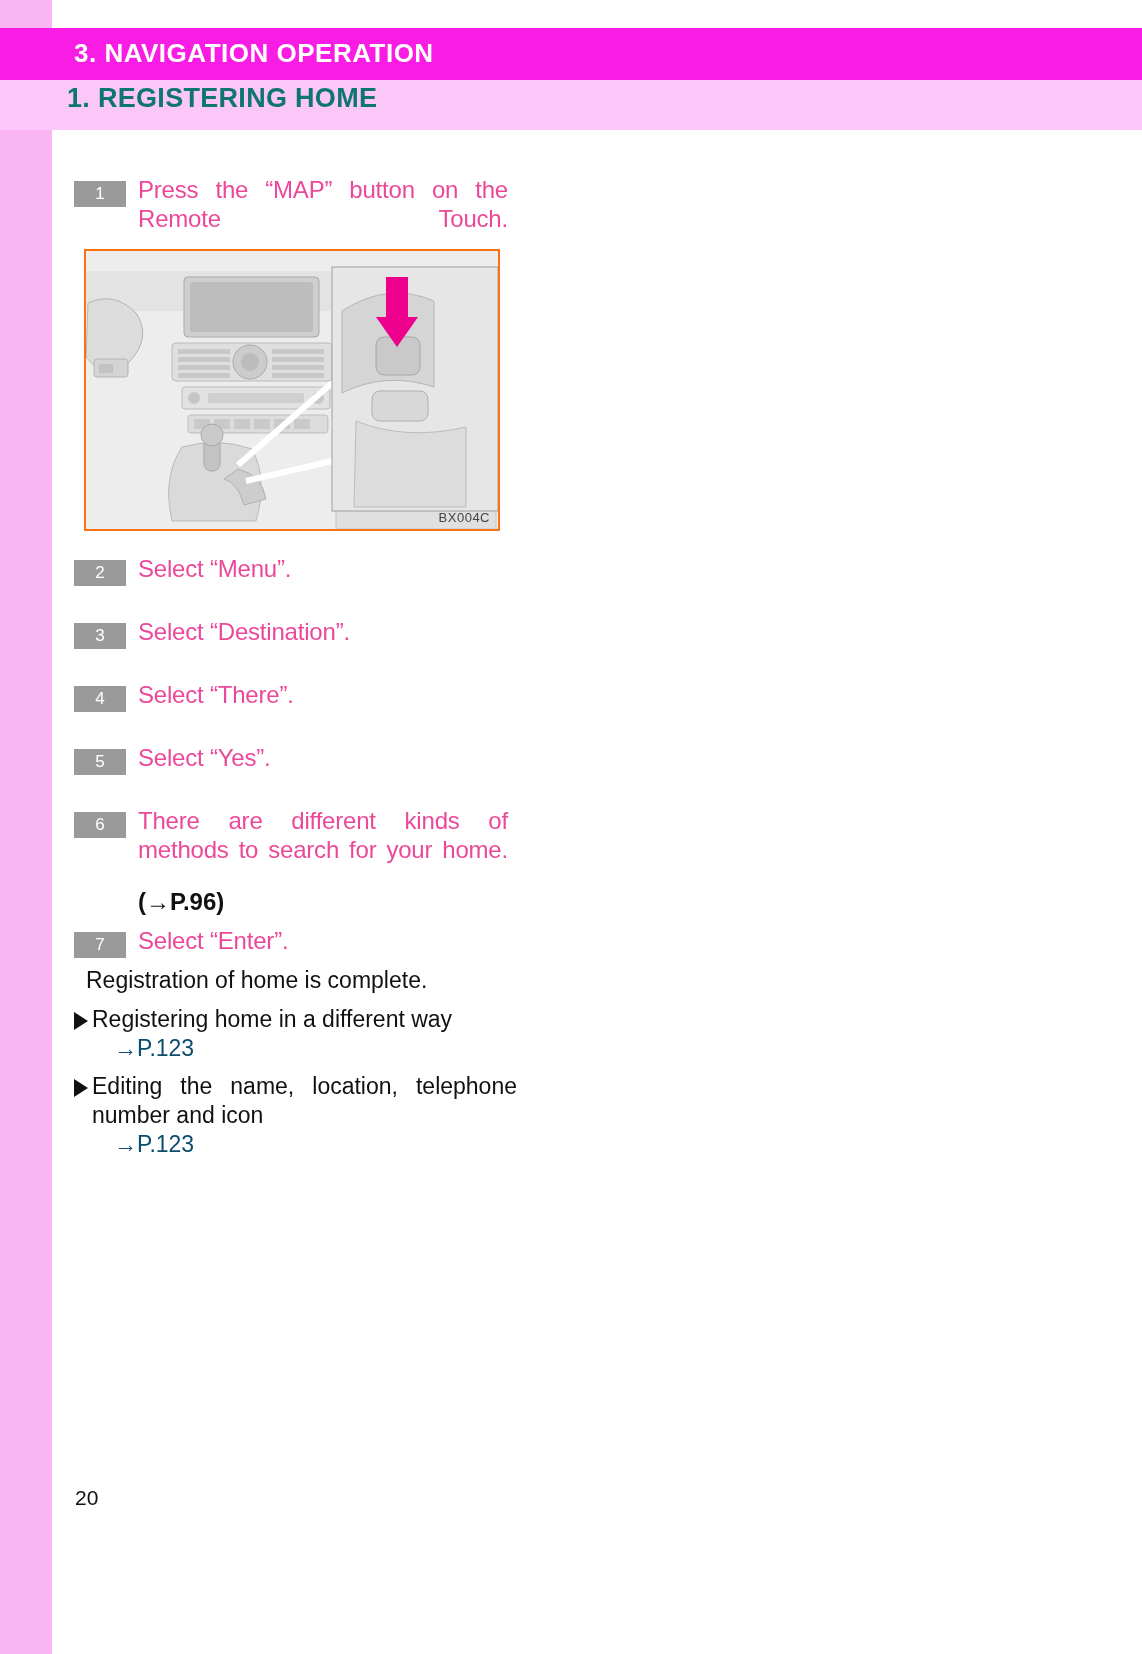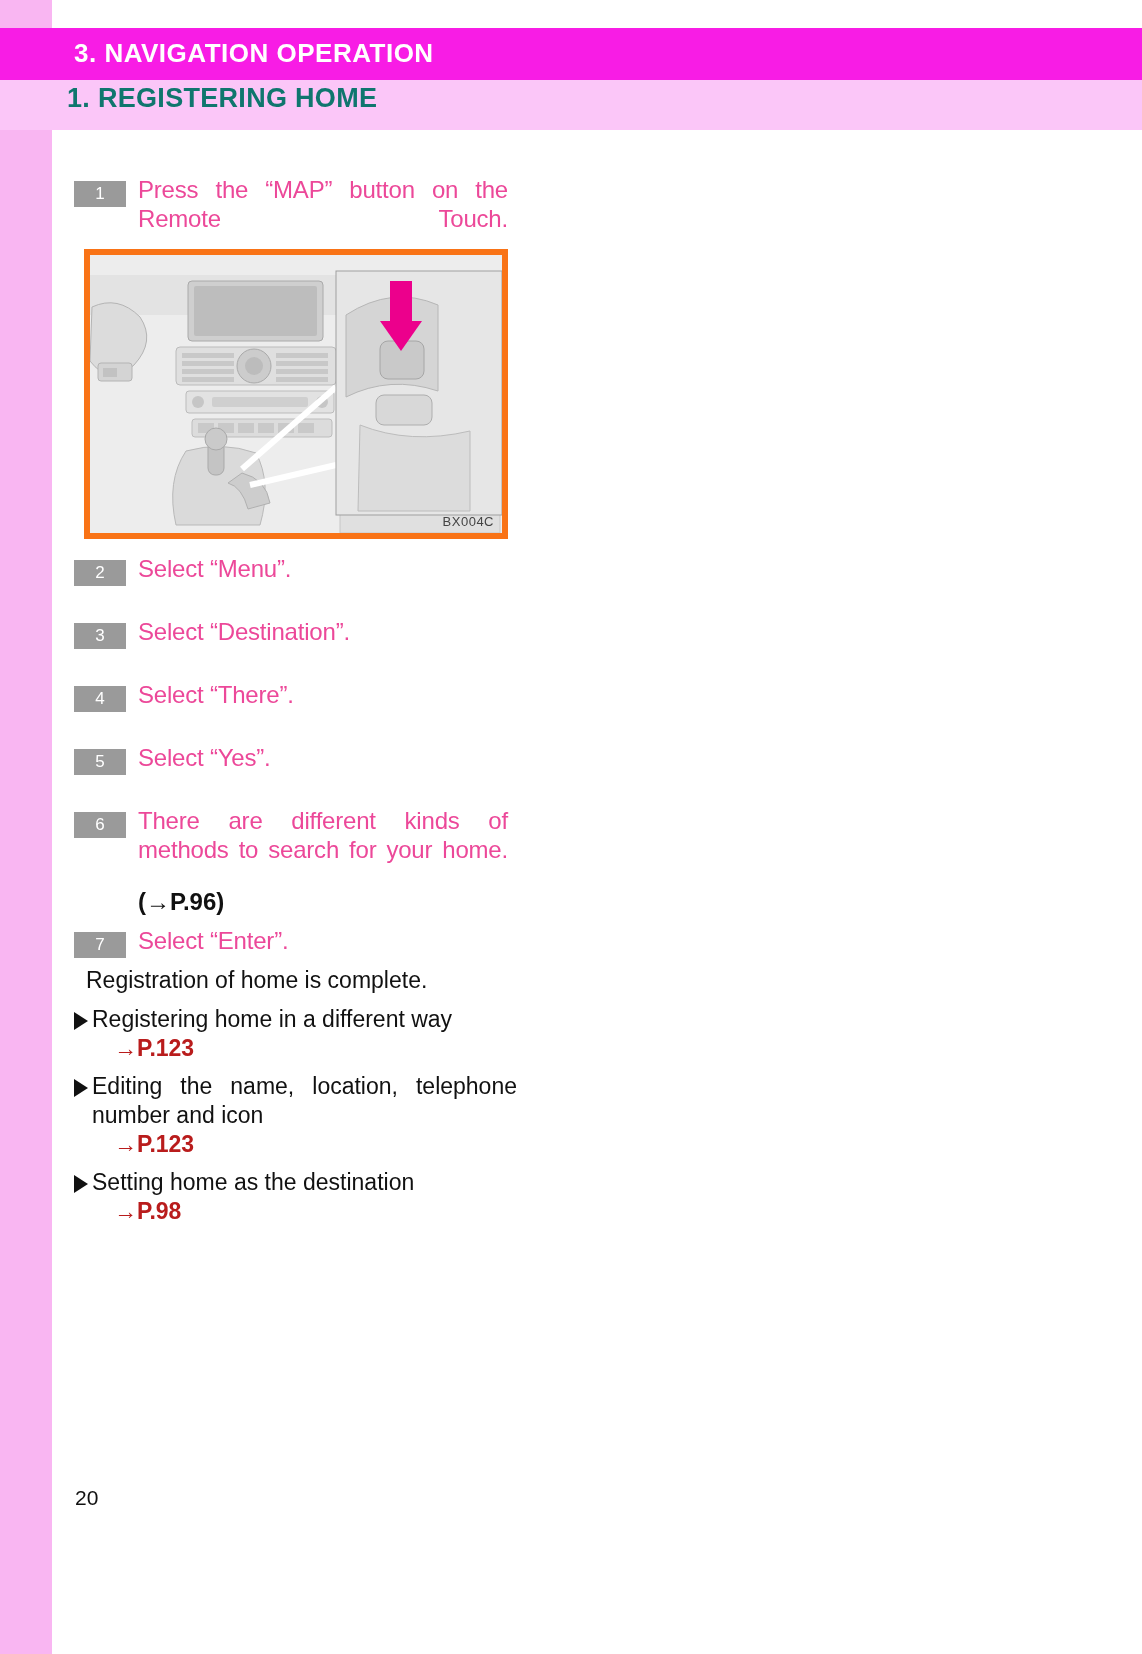--- a/index.html
+++ b/index.html
@@ -113,21 +113,21 @@
   }
 
   
   .figure {
     position: absolute;
     left: 84px;
     top: 249px;
     width: 412px;
     height: 278px;
     background: #e9e9e9;
-    border: 6px solid #f97316;
+    border: 2px solid #f97316;
     overflow: hidden;
   }
   .fig-caption {
     position: absolute;
     right: 8px;
     bottom: 4px;
     font-size: 13px;
     color: #444;
     letter-spacing: 0.5px;
   }
@@ -154,24 +154,23 @@
     flex: 0 0 auto;
   }
   .bullet-text {
     font-size: 23px;
     color: #111111;
     line-height: 1.25;
     max-width: 425px;
   }
   .ref {
     font-size: 23px;
-    color: #b91c1c;
+    color: #0c4a6e;
     display: block;
     padding-left: 22px;
-    font-weight: bold;
   }
   .page-number {
     position: absolute;
     left: 75px;
     top: 1486px;
     font-size: 21px;
     color: #111;
   }
 </style>
 </head>
@@ -302,25 +301,18 @@
     </div>
 
     <div class="bullet-row" style="left:16px; top:942px; width:450px;">
       <div class="tri"></div>
       <div class="bullet-text just-left">
         <span>Editing the name, location, telephone number and icon</span>
         <span class="ref">→P.123</span>
       </div>
     </div>
 
-    <div class="bullet-row" style="left:16px; top:1038px; width:450px;">
-      <div class="tri"></div>
-      <div class="bullet-text">
-        <span>Setting home as the destination</span>
-        <span class="ref">→P.98</span>
-      </div>
-    </div>
 
   </div>
 
   <div class="page-number">20</div>
 
 </div>
 
 </body></html>

